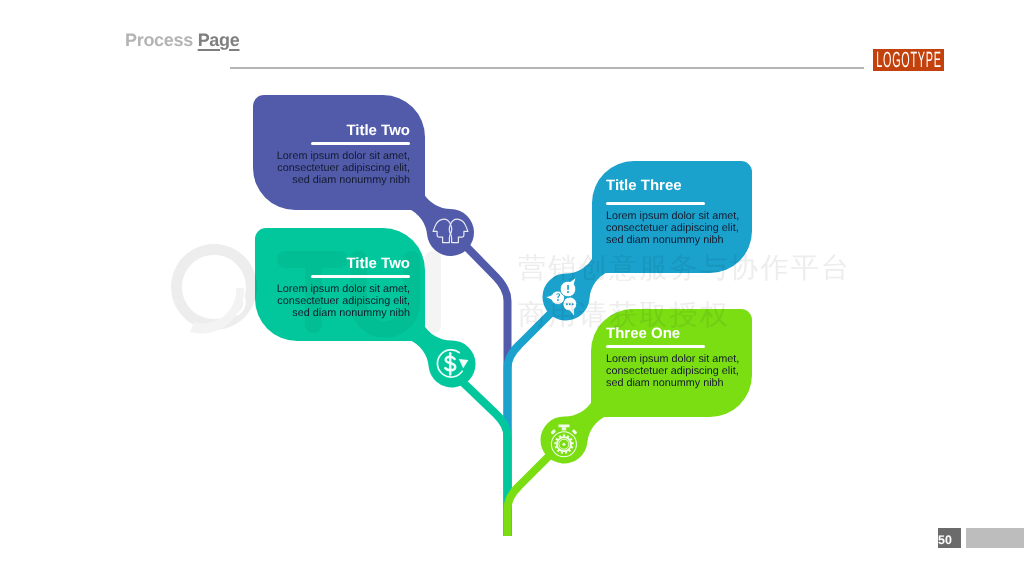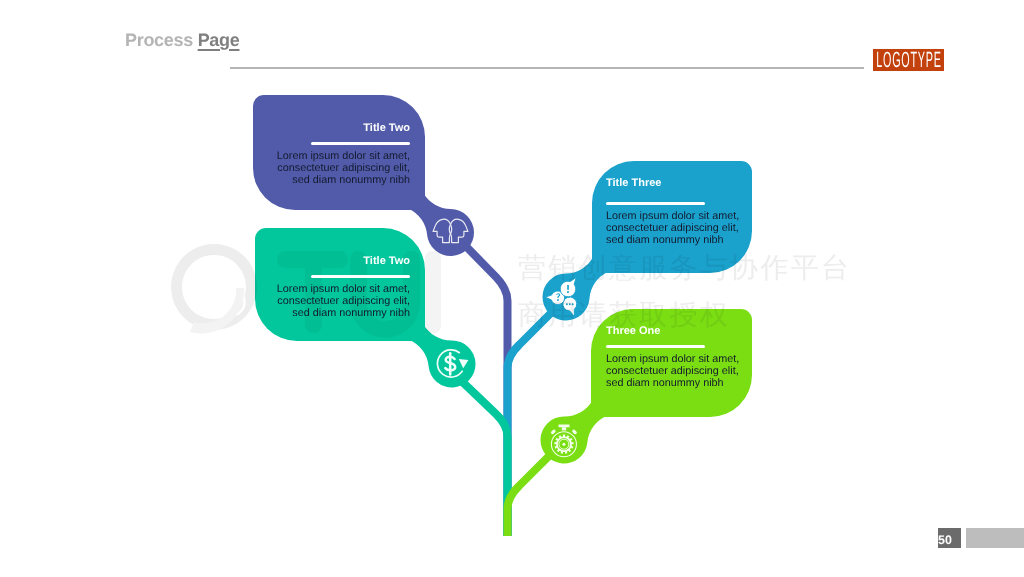--- a/index.html
+++ b/index.html
@@ -13,21 +13,21 @@
   .hdr-title .lt{color:#b4b4b4;}
   .hdr-title .dk{color:#7f7f7f;text-decoration:underline;text-decoration-thickness:2.4px;text-underline-offset:3.2px;}
   .hdr-rule{position:absolute;left:230px;top:66.5px;width:634px;height:2px;background:#b5b5b5;}
   .logobox{position:absolute;left:873px;top:49px;width:71px;height:22px;background:#c2410c;overflow:hidden;}
   .logobox span{position:absolute;left:-34.5px;top:-1px;width:140px;height:23px;color:#fff;font-size:22px;line-height:23px;text-align:center;transform:scaleX(.49);transform-origin:center center;letter-spacing:1.6px;white-space:nowrap;}
   
   .pagenum{position:absolute;left:938px;top:528px;width:23px;height:19.5px;background:#6b6b6b;}
   .pagenum span{position:absolute;left:0;top:0;width:23px;height:19px;color:#fff;font-size:12.4px;line-height:24px;font-weight:bold;}
   .pagebar{position:absolute;left:966px;top:528px;width:58px;height:19.5px;background:#bdbdbd;}
   
-  .ct{position:absolute;color:#ffffff;font-weight:bold;font-size:11px;white-space:nowrap;letter-spacing:0px;}
+  .ct{position:absolute;color:#ffffff;font-weight:bold;font-size:15px;white-space:nowrap;letter-spacing:0px;}
   .cr{position:absolute;height:3px;background:#ffffff;border-radius:1.5px;}
   .cb{position:absolute;font-size:10.8px;line-height:11.9px;color:#141a2e;white-space:nowrap;}
   .wm-cn{font-size:28px;fill:#ededed;font-family:"DejaVu Sans",sans-serif;letter-spacing:2.3px;}
 </style>
 </head>
 <body>
 
 <div class="slide">
 
   <div class="hdr-title"><span class="lt">Process </span><span class="dk">Page</span></div>

